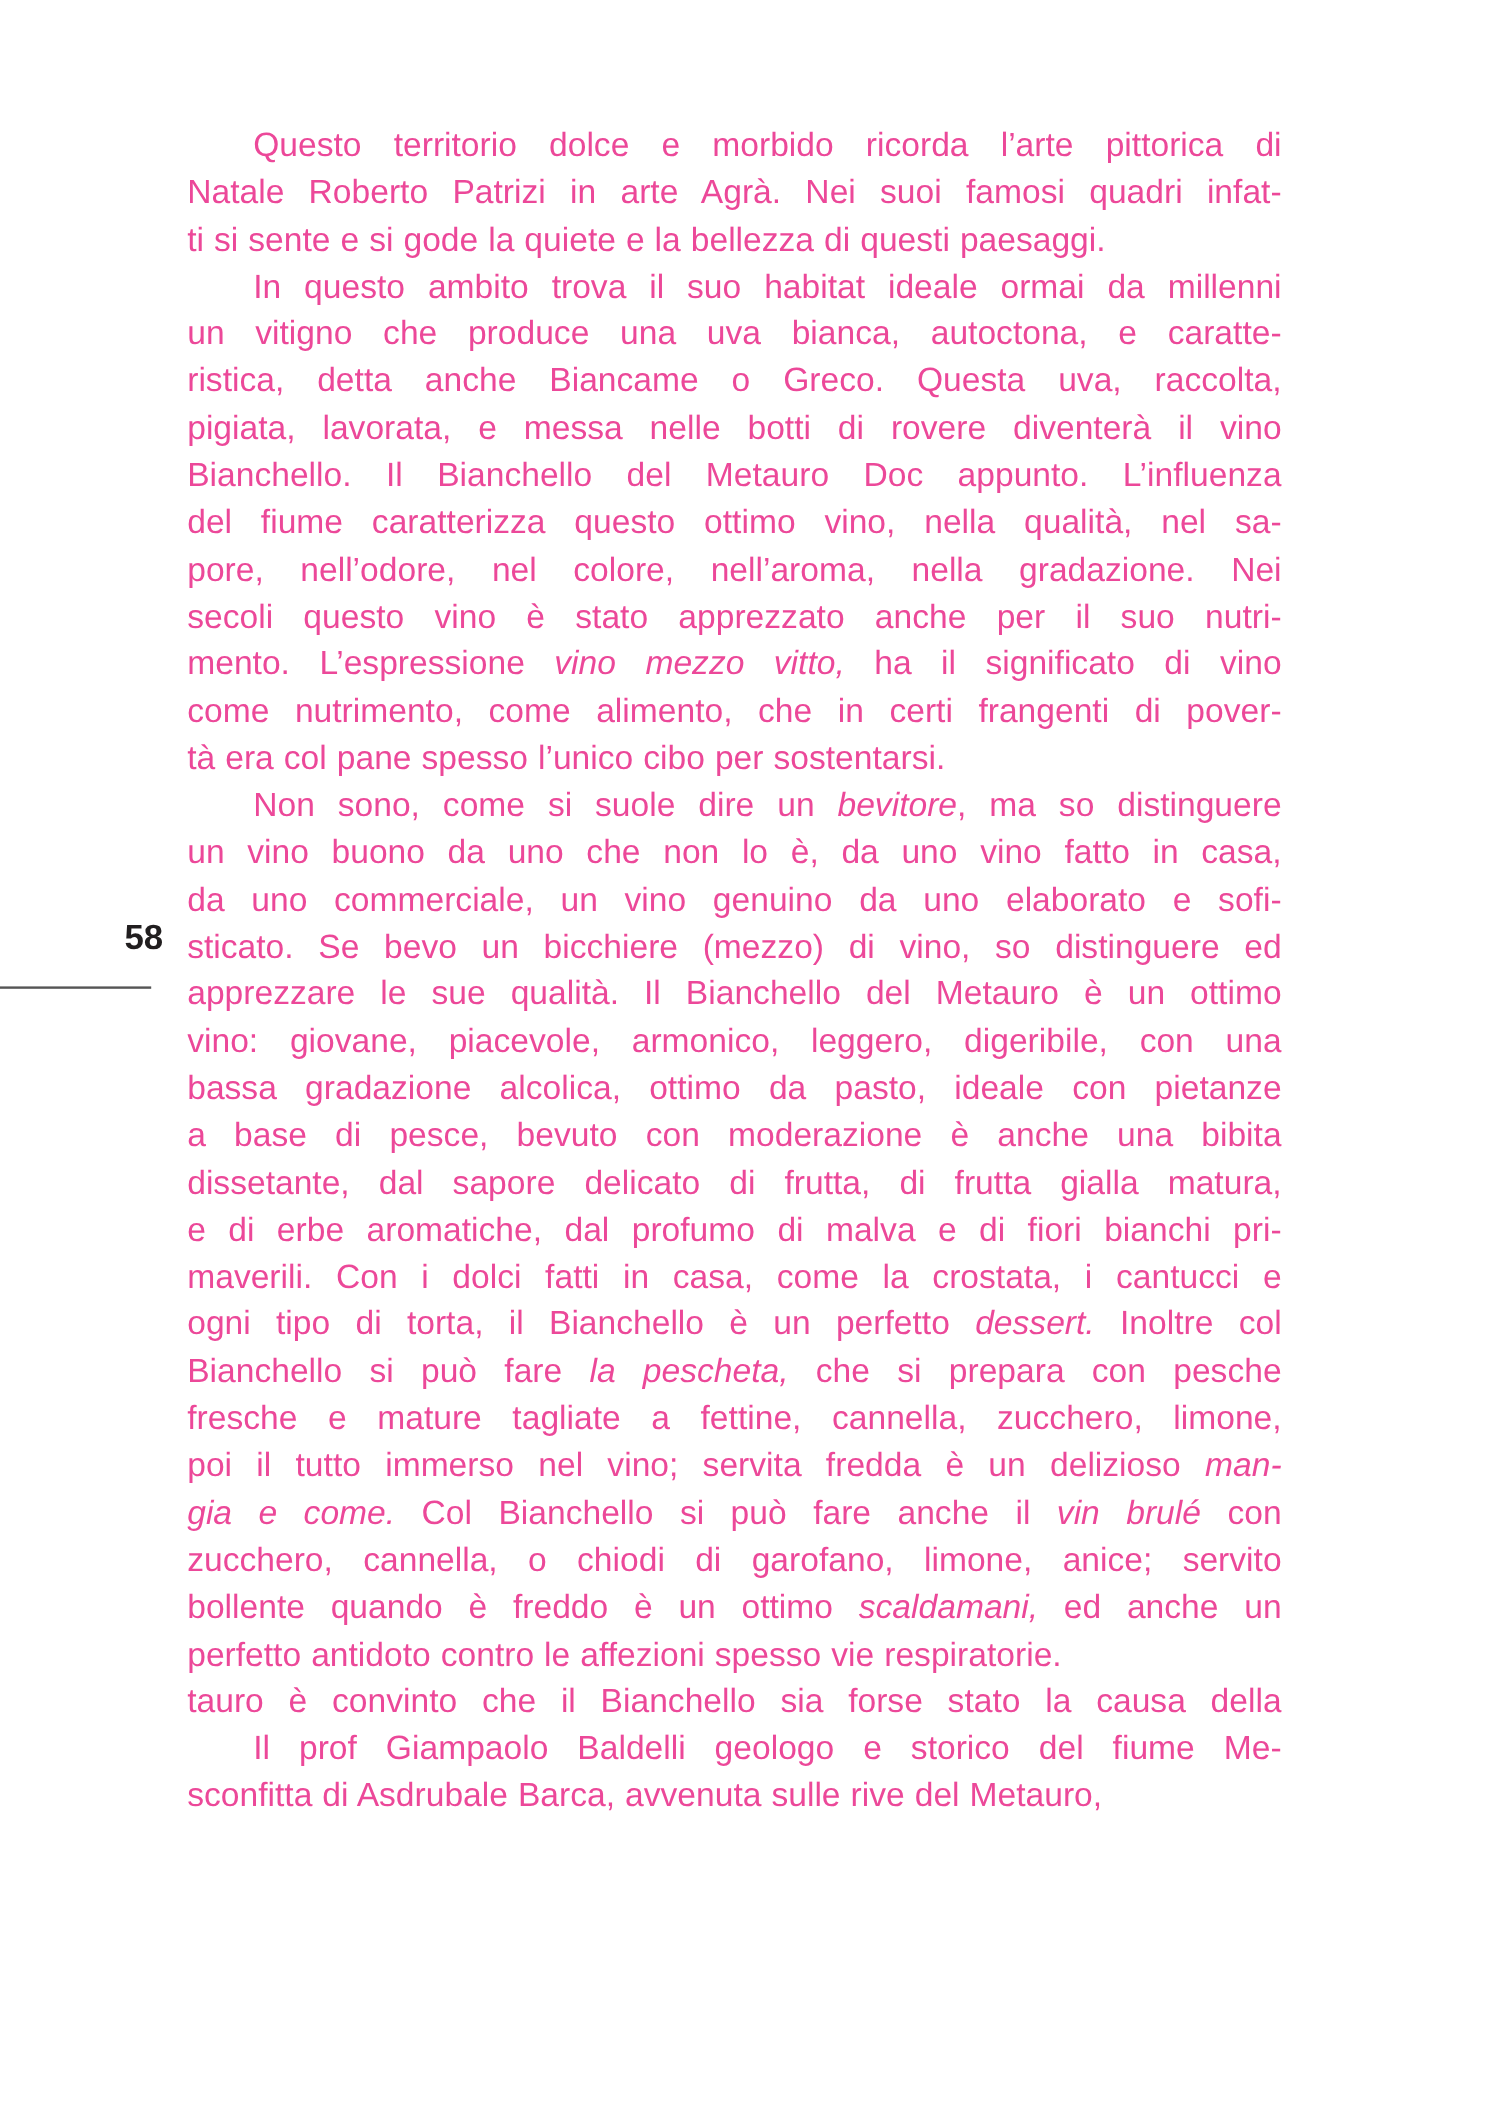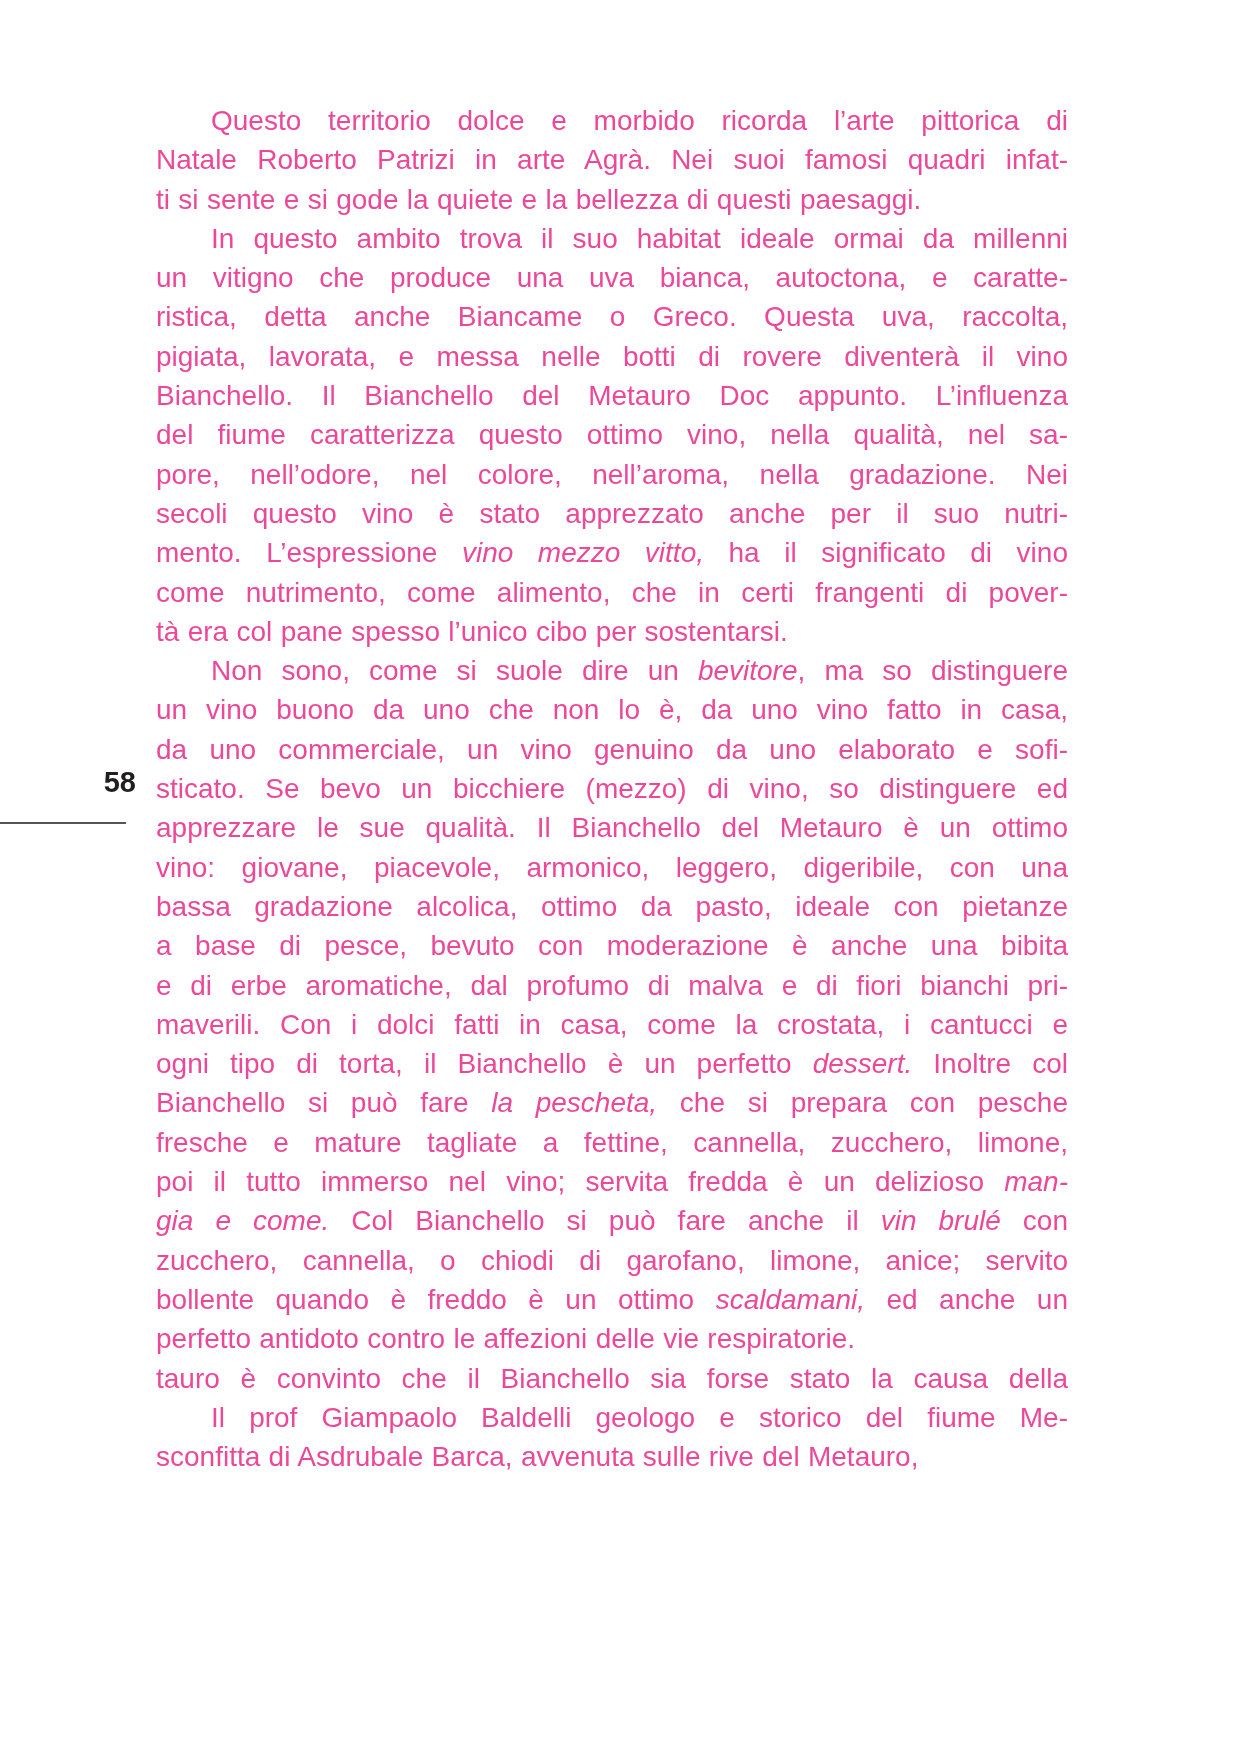--- a/index.html
+++ b/index.html
@@ -77,29 +77,30 @@
     </div>
     <div class="para">
       <div class="line indent">Non sono, come si suole dire un <i>bevitore</i>, ma so distinguere</div>
       <div class="line">un vino buono da uno che non lo è, da uno vino fatto in casa,</div>
       <div class="line">da uno commerciale, un vino genuino da uno elaborato e sofi-</div>
       <div class="line">sticato. Se bevo un bicchiere (mezzo) di vino, so distinguere ed</div>
       <div class="line">apprezzare le sue qualità. Il Bianchello del Metauro è un ottimo</div>
       <div class="line">vino: giovane, piacevole, armonico, leggero, digeribile, con una</div>
       <div class="line">bassa gradazione alcolica, ottimo da pasto, ideale con pietanze</div>
       <div class="line">a base di pesce, bevuto con moderazione è anche una bibita</div>
+      <div class="line">dissetante, dal sapore delicato di frutta, di frutta gialla matura,</div>
       <div class="line">e di erbe aromatiche, dal profumo di malva e di fiori bianchi pri-</div>
       <div class="line">maverili. Con i dolci fatti in casa, come la crostata, i cantucci e</div>
       <div class="line">ogni tipo di torta, il Bianchello è un perfetto <i>dessert.</i> Inoltre col</div>
       <div class="line">Bianchello si può fare <i>la pescheta,</i> che si prepara con pesche</div>
       <div class="line">fresche e mature tagliate a fettine, cannella, zucchero, limone,</div>
       <div class="line">poi il tutto immerso nel vino; servita fredda è un delizioso <i>man-</i></div>
       <div class="line"><i>gia e come.</i> Col Bianchello si può fare anche il <i>vin brulé</i> con</div>
       <div class="line">zucchero, cannella, o chiodi di garofano, limone, anice; servito</div>
       <div class="line">bollente quando è freddo è un ottimo <i>scaldamani,</i> ed anche un</div>
-      <div class="line lastline">perfetto antidoto contro le affezioni delle vie respiratorie.</div>
+      <div class="line lastline">perfetto antidoto contro le affezioni spesso vie respiratorie.</div>
     </div>
     <div class="para">
       <div class="line">tauro è convinto che il Bianchello sia forse stato la causa della</div>
       <div class="line indent">Il prof Giampaolo Baldelli geologo e storico del fiume Me-</div>
       <div class="line lastline">sconfitta di Asdrubale Barca, avvenuta sulle rive del Metauro,</div>
     </div>
   </div>
 
 </body></html>

